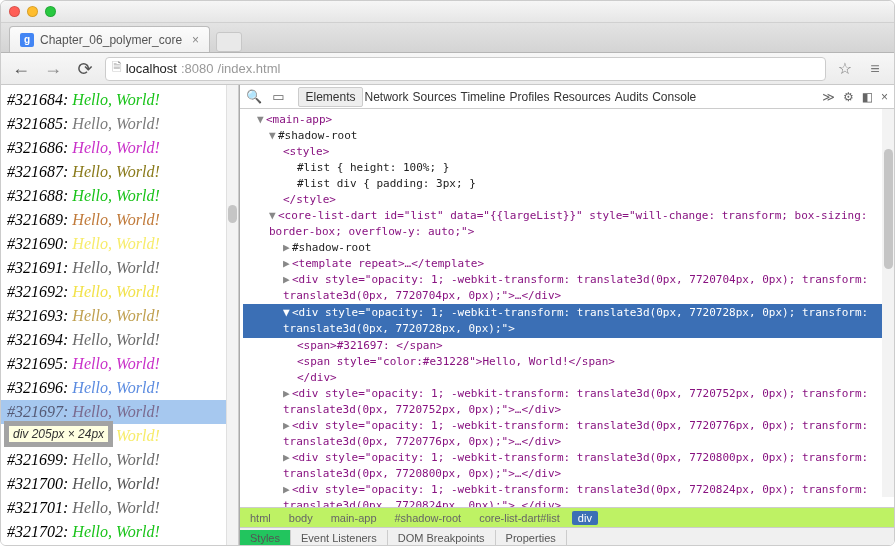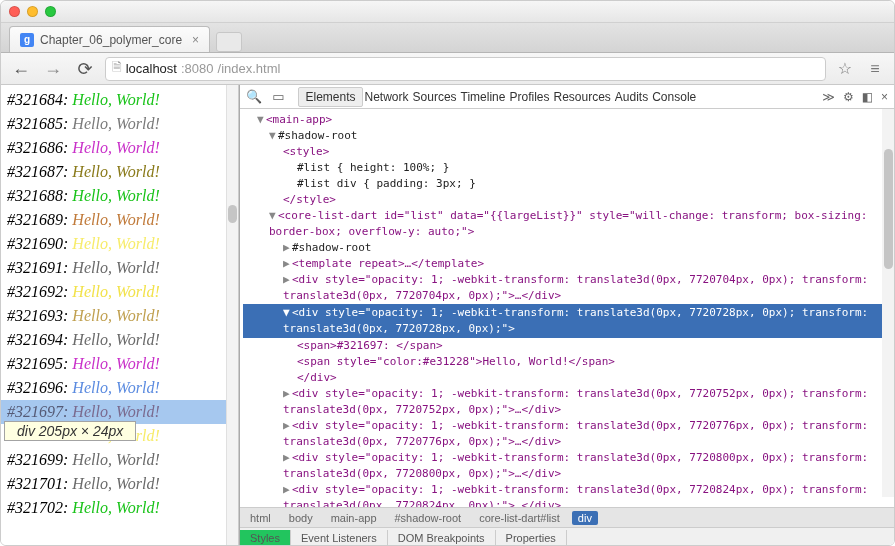--- a/index.html
+++ b/index.html
@@ -30,21 +30,21 @@
 .url-host { color: #222; }
 .url-rest { color: #999; }
 .tb-icon { width: 22px; height: 22px; display:flex; align-items:center; justify-content:center; color:#777; font-size:16px; cursor:pointer;}
 
 
 .content { display: flex; height: calc(546px - 22px - 30px - 32px); }
 .page-pane { width: 238px; background: #fff; border-right: 1px solid #ccc; position: relative; overflow: hidden; font-family: "Times New Roman", serif; font-size: 16px; font-style: italic; }
 .page-list { padding-top: 3px; }
 .page-row { padding: 3px 6px; white-space: nowrap; }
 .page-row.highlighted { background: #a6c8ef; color: #545a74; }
-.tooltip-box { position: absolute; background: #ffffe1; border: 1px solid #a3a3a3; font-family: Arial, sans-serif; font-size: 14px; padding: 1px 12px; color: #333; }
+.tooltip-box { position: absolute; background: #ffffe1; border: 5px solid #a3a3a3; font-family: Arial, sans-serif; font-size: 12px; padding: 1px 4px; color: #333; }
 .page-scrollbar { position: absolute; right: 0; top: 0; bottom: 0; width: 12px; background: #f3f3f3; border-left: 1px solid #e0e0e0;}
 .page-thumb { position: absolute; right: 1px; width: 9px; background: #c5c5c5; border-radius: 5px; }
 
 
 .devtools { flex: 1; display: flex; flex-direction: column; background: #fff; border-left: 1px solid #aaa; min-width: 0;}
 .dt-toolbar { height: 24px; border-bottom: 1px solid #ccc; display: flex; align-items: center; padding: 0 6px; gap: 10px; font-size: 12px; color: #333; }
 .dt-toolbar .icon { color: #666; font-size: 13px; cursor:pointer;}
 .dt-tabs { display: flex; gap: 0; margin-left:4px;}
 .dt-tab { cursor: pointer; padding: 3px 2px; }
 .dt-tab.active { border-bottom: 0; background:#eee; border:1px solid #ccc; padding:2px 6px; border-radius:2px;}
@@ -53,21 +53,21 @@
 
 .dt-body { flex:1; overflow:hidden; position:relative; font-family: Menlo, Consolas, monospace; font-size: 11px; line-height: 16px; color: #222; padding: 3px 0 0 3px; white-space: nowrap; }
 .indent1 { padding-left: 14px;} .indent2{padding-left:26px;} .indent3{padding-left:40px;} .indent4{padding-left:54px;}
 .tri { display:inline-block; width:9px; color:#888; }
 .tag { color: #881280; }
 .txt { color: #222; }
 .sel-line { background: #3b6fb5; color: #fff; padding: 1px 0 1px 14px; }
 .sel-line .tag, .sel-line .attr, .sel-line .val, .sel-line .txt, .sel-line .tri { color:#fff; }
 .child-line { padding-left: 54px;}
 
-.dt-breadcrumb { height: 20px; border-top: 1px solid #ccc; display: flex; align-items: center; font-size: 11px; color: #666; padding: 0 4px; gap: 6px; background:#e5e5e5;}
+.dt-breadcrumb { height: 20px; border-top: 1px solid #ccc; display: flex; align-items: center; font-size: 11px; color: #666; padding: 0 4px; gap: 6px; background:#bef264;}
 .crumb { padding: 1px 6px; cursor:pointer;}
 .crumb.active { background: #3b6fb5; color: #fff; border-radius:2px;}
 .dt-sidetabs { height: 20px; border-top:1px solid #ccc; display:flex; align-items:center; font-size:11px; color:#555; background:#f0f0f0;}
 .stab { padding: 2px 10px; border-right:1px solid #ccc; cursor:pointer;}
 .stab.active { background:#22c55e; border-top:0; }
 .dt-vscroll { position:absolute; right:0; top:0; bottom:10px; width:12px; background:#f3f3f3;}
 .dt-vscroll .vthumb { position:absolute; right:1px; width:9px; background:#c5c5c5; border-radius:5px;}
 </style>
 </head>
 <body>
@@ -116,20 +116,21 @@
         <div class="page-row"><span style="color: rgb(0, 0, 0);">#321690: </span><span style="color: rgb(247, 236, 106);">Hello, World!</span></div>
         <div class="page-row"><span style="color: rgb(0, 0, 0);">#321691: </span><span style="color: rgb(106, 106, 106);">Hello, World!</span></div>
         <div class="page-row"><span style="color: rgb(0, 0, 0);">#321692: </span><span style="color: rgb(242, 226, 74);">Hello, World!</span></div>
         <div class="page-row"><span style="color: rgb(0, 0, 0);">#321693: </span><span style="color: rgb(192, 160, 80);">Hello, World!</span></div>
         <div class="page-row"><span style="color: rgb(0, 0, 0);">#321694: </span><span style="color: rgb(106, 106, 106);">Hello, World!</span></div>
         <div class="page-row"><span style="color: rgb(0, 0, 0);">#321695: </span><span style="color: rgb(201, 48, 201);">Hello, World!</span></div>
         <div class="page-row"><span style="color: rgb(0, 0, 0);">#321696: </span><span style="color: rgb(91, 139, 224);">Hello, World!</span></div>
         <div class="page-row highlighted"><span style="color: rgb(85, 90, 117);">#321697: </span><span style="color: rgb(122, 106, 142);">Hello, World!</span></div>
         <div class="page-row"><span style="color: rgb(0, 0, 0);">#321698: </span><span style="color: rgb(247, 236, 106);">Hello, World!</span></div>
         <div class="page-row"><span style="color: rgb(0, 0, 0);">#321699: </span><span style="color: rgb(106, 106, 106);">Hello, World!</span></div>
+        <div class="page-row"><span style="color: rgb(0, 0, 0);">#321700: </span><span style="color: rgb(85, 85, 85);">Hello, World!</span></div>
         <div class="page-row"><span style="color: rgb(0, 0, 0);">#321701: </span><span style="color: rgb(106, 106, 106);">Hello, World!</span></div>
         <div class="page-row"><span style="color: rgb(0, 0, 0);">#321702: </span><span style="color: rgb(25, 195, 25);">Hello, World!</span></div>
         <div class="page-row"></div>
       </div>
     <div class="tooltip-box" style="left:3px; top:336px;">div 205px × 24px</div>
     <div class="page-scrollbar">
       <div class="page-thumb" style="top:120px; height:18px;"></div>
     </div>
   </div>
 

